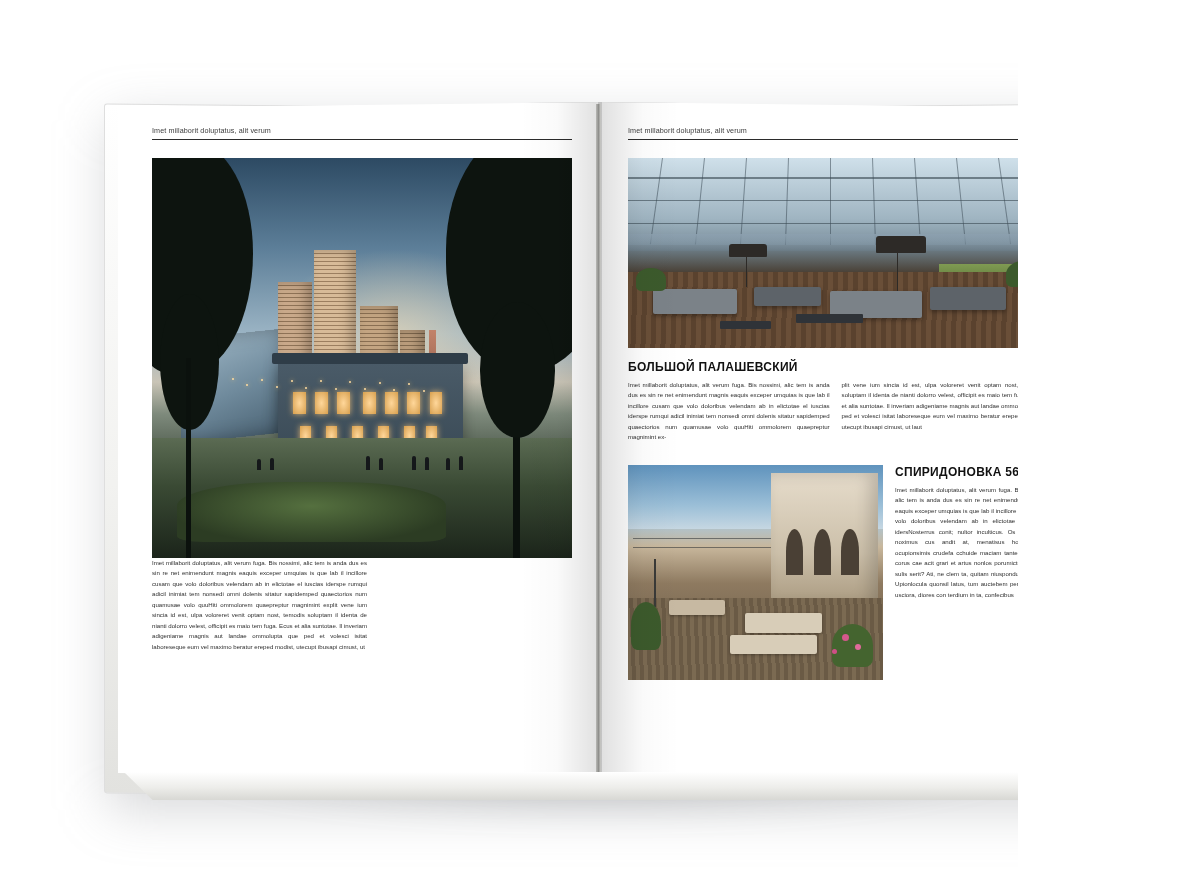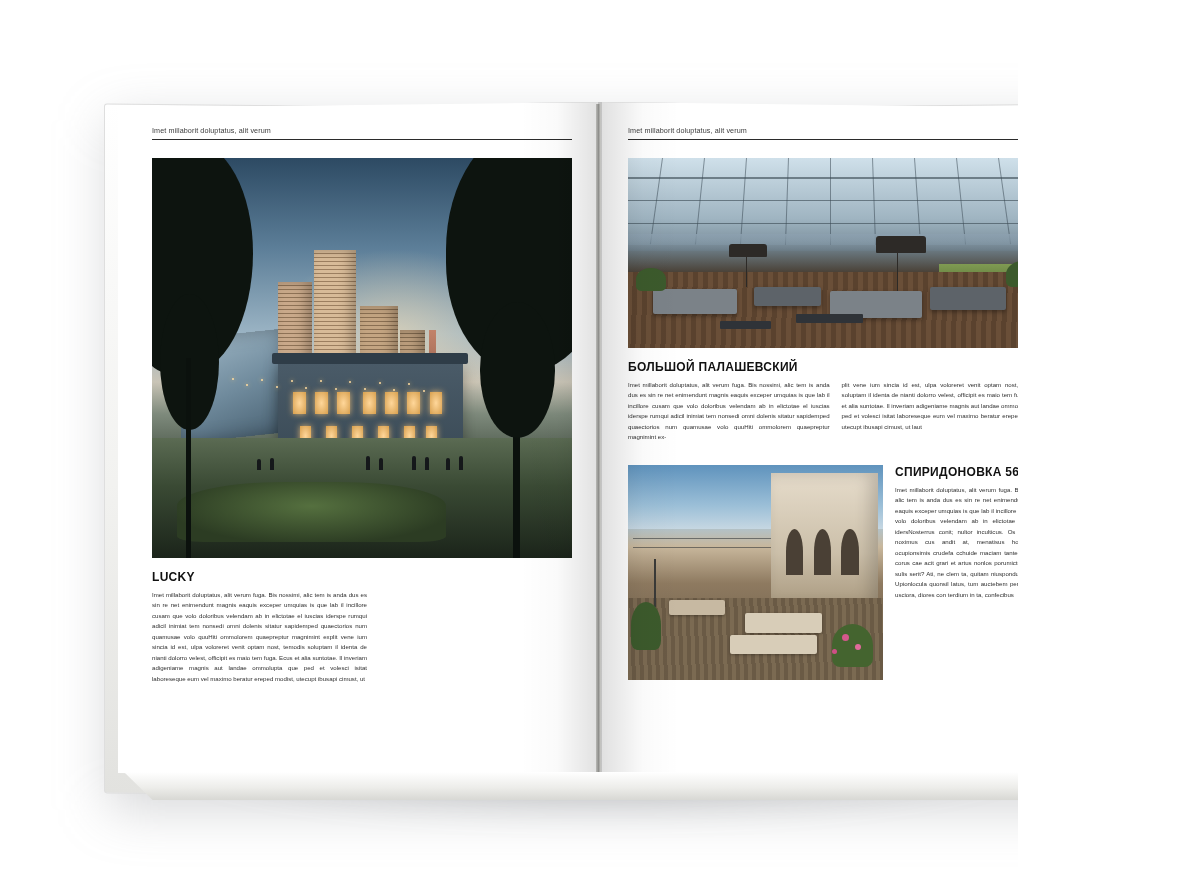--- a/index.html
+++ b/index.html
@@ -343,21 +343,20 @@
 
           <div class="tree" style="left:-6%;top:-4%;width:30%;height:58%;border-radius:45% 55% 60% 40%"></div>
           <div class="tree" style="left:70%;top:-8%;width:40%;height:62%;border-radius:50% 45% 55% 45%"></div>
           <div class="tree" style="left:2%;top:34%;width:14%;height:34%;border-radius:50%"></div>
           <div class="tree-trunk" style="left:8%;top:50%;width:5px;height:50%"></div>
           <div class="tree-trunk" style="left:86%;top:44%;width:7px;height:56%"></div>
           <div class="tree" style="left:78%;top:36%;width:18%;height:34%;border-radius:50%"></div>
         </div>
       </div>
 
-      <h2 class="headline">LUCKY</h2>
       <div class="body-col" style="width:215px;">Imet millaborit doluptatus, alit verum fuga. Bis nossimi, alic tem is anda dus es sin re net enimendunt magnis eaquis exceper umquias is que lab il incillore cusam que volo doloribus velendam ab in elictotae el iuscias iderspe rumqui adicil inimiat tem nonsedi omni dolenis sitatur sapidemped quaectorios num quamusae volo quuHiti ommolorem quaepreptur magnimint explit vene ium sincia id est, ulpa voloreret venit optam nost, temodis soluptam il identa de nianti dolorro velest, officipit es maio tem fuga. Ecus et alia suntotae. Il inveriam adigeniame magnis aut landae ommolupta que ped et volesci isitat laboreseque eum vel maximo beratur ereped modist, utecupt ibusapi cimust, ut</div>
     </div>
   </div>
 
   <div class="page page-right">
     <div class="page-inner">
       <div class="running-head">Imet millaborit doluptatus, alit verum</div>
       <div class="rule"></div>
 
       <div class="figure" style="width:100%;height:190px;">

